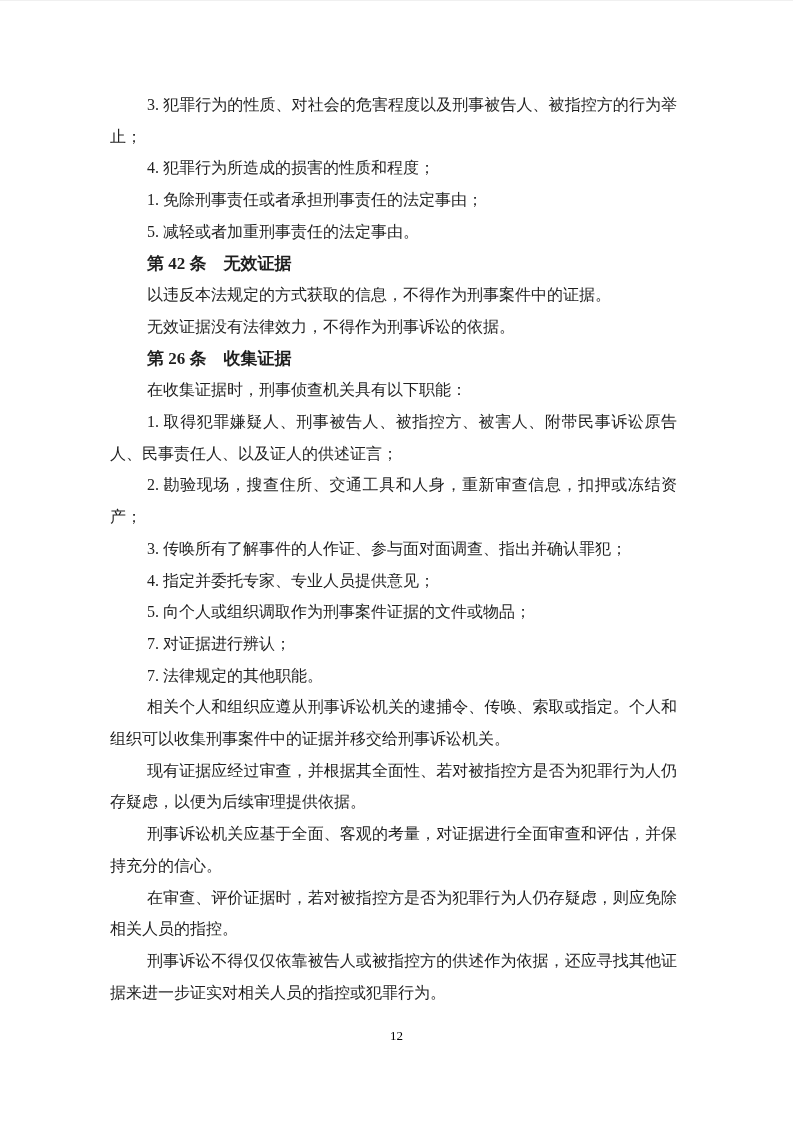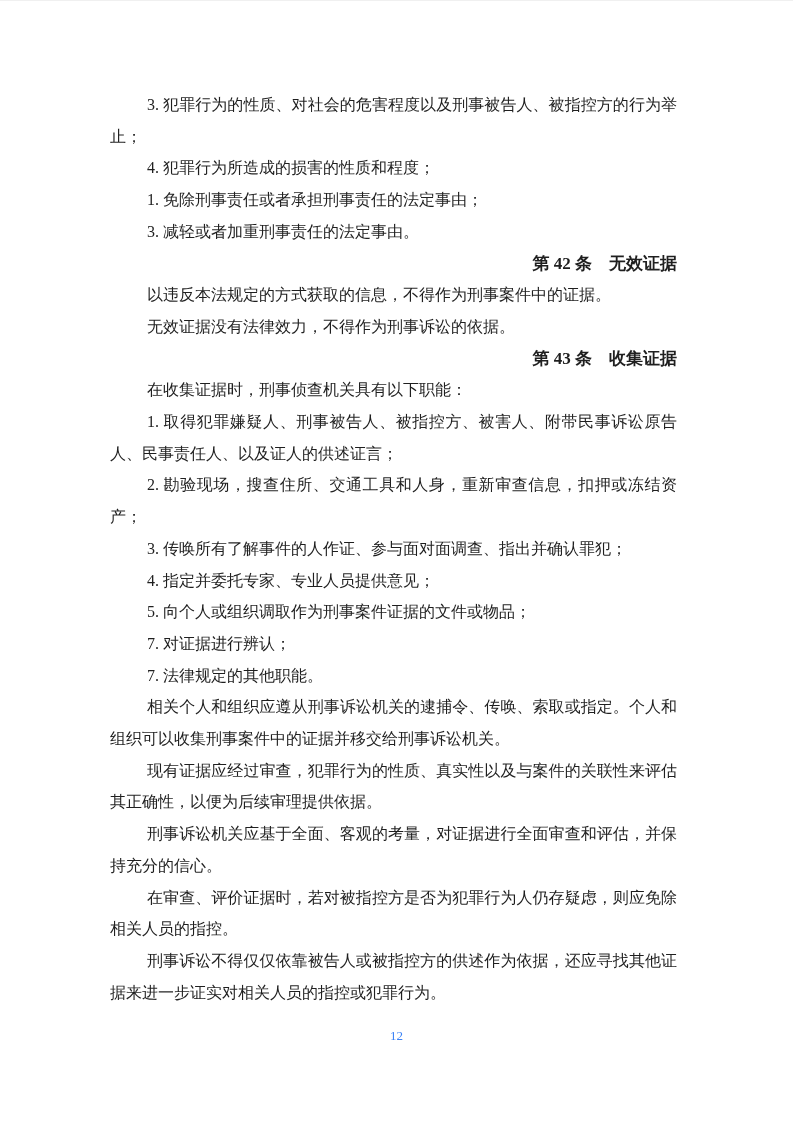--- a/index.html
+++ b/index.html
@@ -27,57 +27,57 @@
     text-align: justify;
   }
   .para {
     margin: 0;
     text-indent: 37px;
   }
   .heading {
     margin: 0;
     font-size: 17px;
     font-weight: 700;
-    text-align: right;
+    text-align: left;
     text-indent: 37px; 
   }
   .page-footer {
     position: absolute;
     left: 0;
     right: 0;
     top: 1026px;
     text-align: center;
     font-size: 13px;
     line-height: 18px;
-    color: #3b82f6;
+    color: #000000;
   }
 </style>
 </head>
 <body>
 
 <div class="page">
   <main class="doc-body">
     <p class="para">3. 犯罪行为的性质、对社会的危害程度以及刑事被告人、被指控方的行为举止；</p>
     <p class="para">4. 犯罪行为所造成的损害的性质和程度；</p>
     <p class="para">1. 免除刑事责任或者承担刑事责任的法定事由；</p>
-    <p class="para">3. 减轻或者加重刑事责任的法定事由。</p>
+    <p class="para">5. 减轻或者加重刑事责任的法定事由。</p>
     <h2 class="heading">第 42 条　无效证据</h2>
     <p class="para">以违反本法规定的方式获取的信息，不得作为刑事案件中的证据。</p>
     <p class="para">无效证据没有法律效力，不得作为刑事诉讼的依据。</p>
-    <h2 class="heading">第 43 条　收集证据</h2>
+    <h2 class="heading">第 26 条　收集证据</h2>
     <p class="para">在收集证据时，刑事侦查机关具有以下职能：</p>
     <p class="para">1. 取得犯罪嫌疑人、刑事被告人、被指控方、被害人、附带民事诉讼原告人、民事责任人、以及证人的供述证言；</p>
     <p class="para">2. 勘验现场，搜查住所、交通工具和人身，重新审查信息，扣押或冻结资产；</p>
     <p class="para">3. 传唤所有了解事件的人作证、参与面对面调查、指出并确认罪犯；</p>
     <p class="para">4. 指定并委托专家、专业人员提供意见；</p>
     <p class="para">5. 向个人或组织调取作为刑事案件证据的文件或物品；</p>
     <p class="para">7. 对证据进行辨认；</p>
     <p class="para">7. 法律规定的其他职能。</p>
     <p class="para">相关个人和组织应遵从刑事诉讼机关的逮捕令、传唤、索取或指定。个人和组织可以收集刑事案件中的证据并移交给刑事诉讼机关。</p>
-    <p class="para">现有证据应经过审查，犯罪行为的性质、真实性以及与案件的关联性来评估其正确性，以便为后续审理提供依据。</p>
+    <p class="para">现有证据应经过审查，并根据其全面性、若对被指控方是否为犯罪行为人仍存疑虑，以便为后续审理提供依据。</p>
     <p class="para">刑事诉讼机关应基于全面、客观的考量，对证据进行全面审查和评估，并保持充分的信心。</p>
     <p class="para">在审查、评价证据时，若对被指控方是否为犯罪行为人仍存疑虑，则应免除相关人员的指控。</p>
     <p class="para">刑事诉讼不得仅仅依靠被告人或被指控方的供述作为依据，还应寻找其他证据来进一步证实对相关人员的指控或犯罪行为。</p>
   </main>
   <footer class="page-footer">
     <span>12</span>
   </footer>
 </div>
 
 </body></html>

